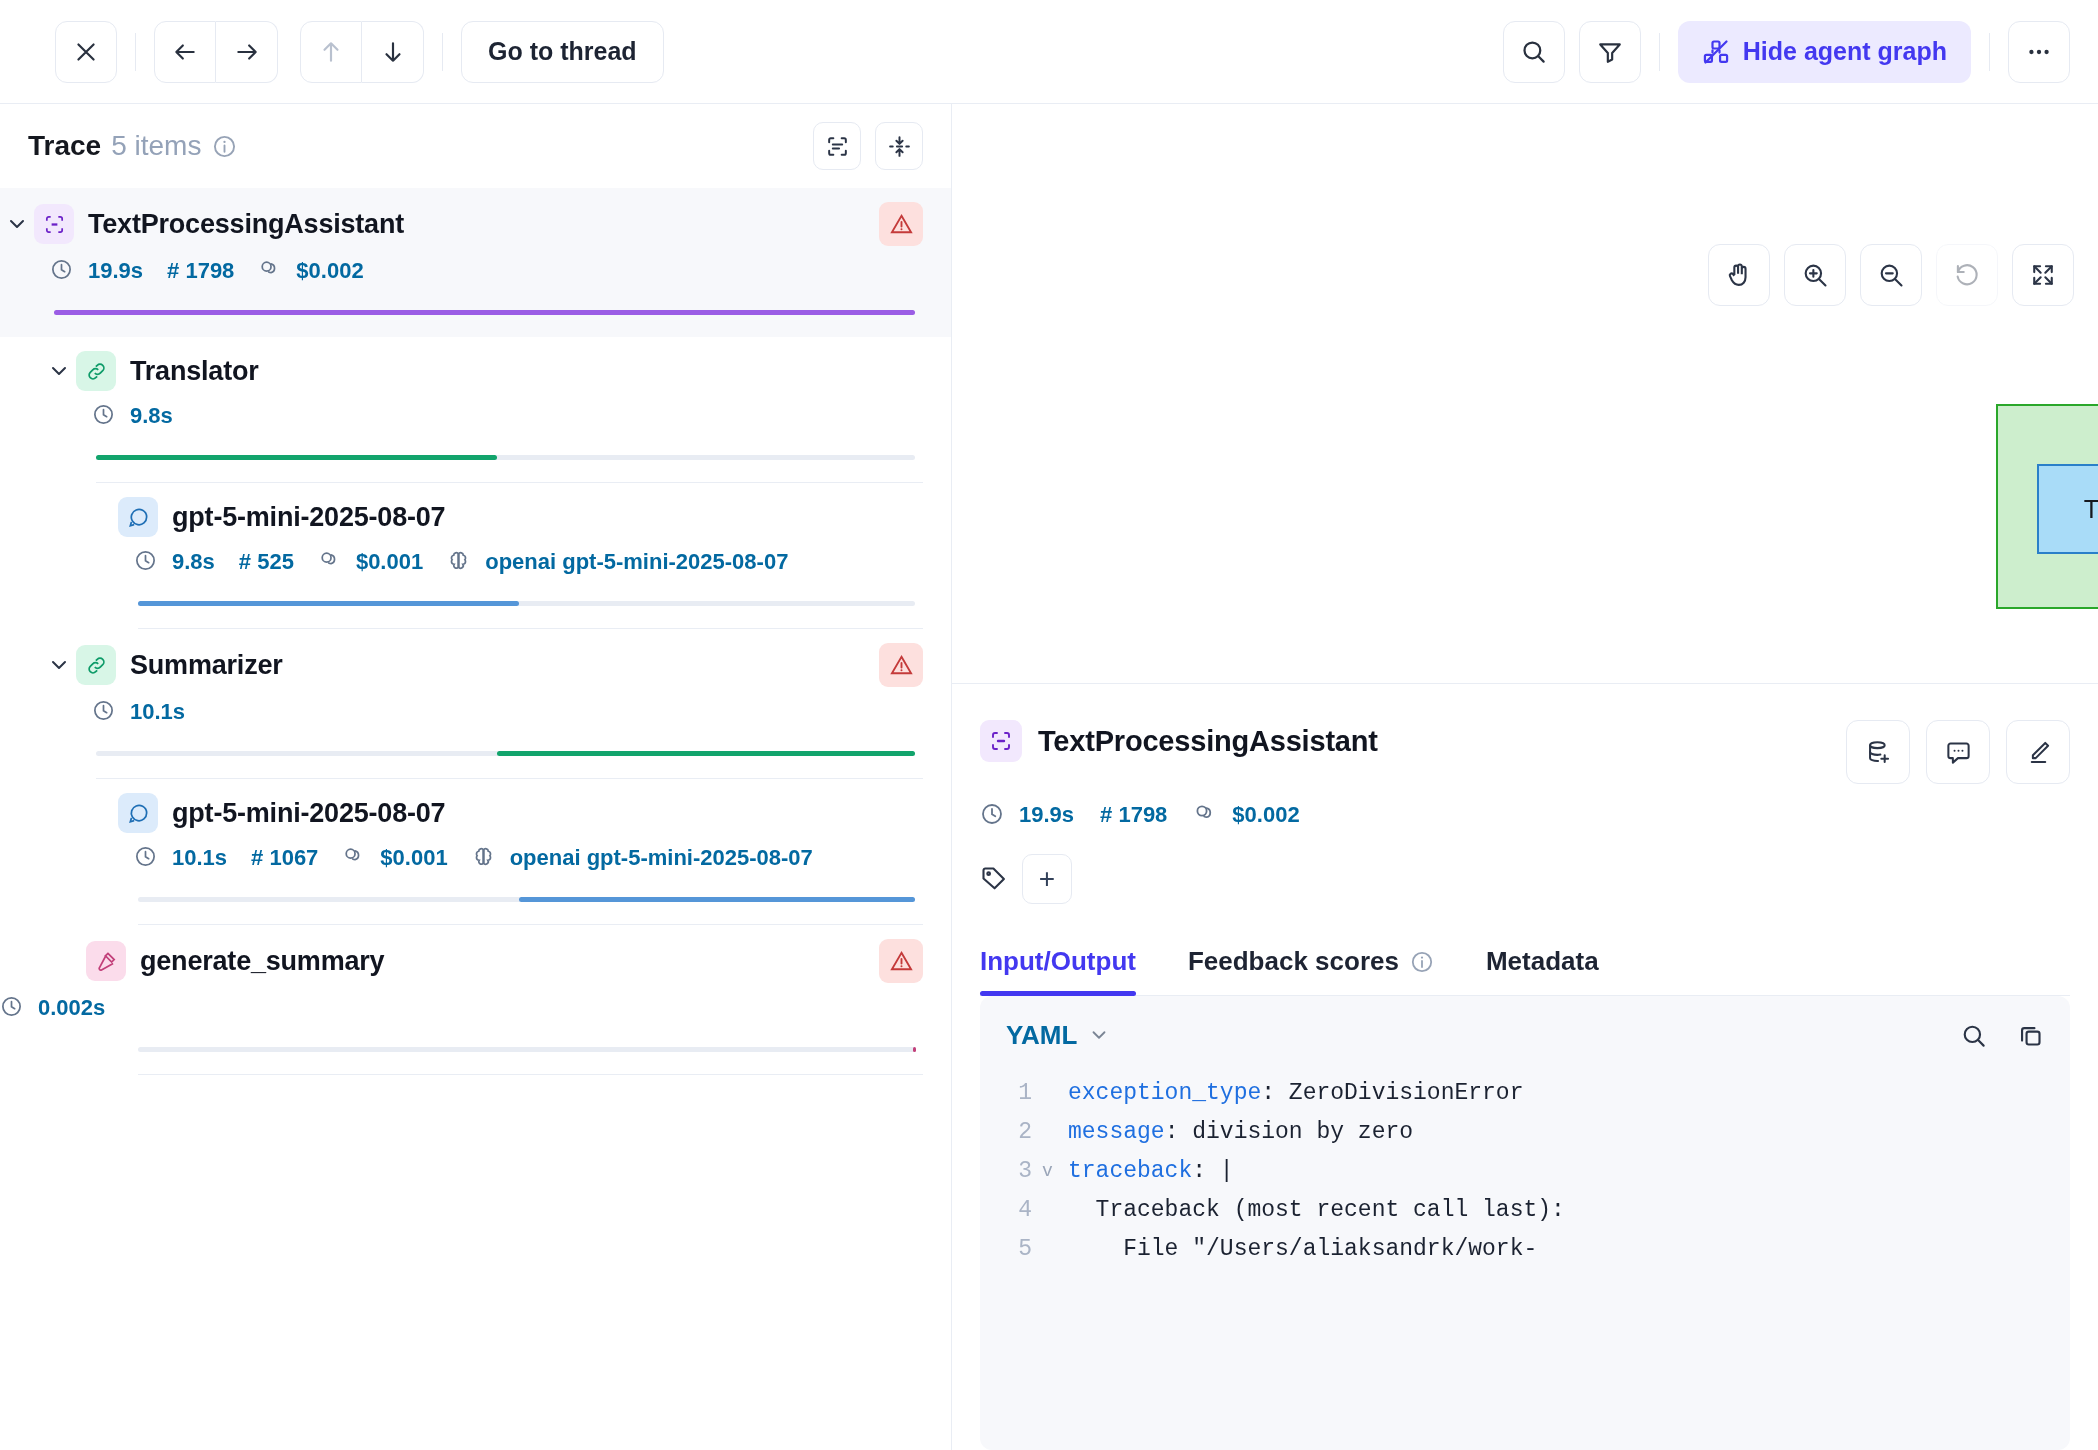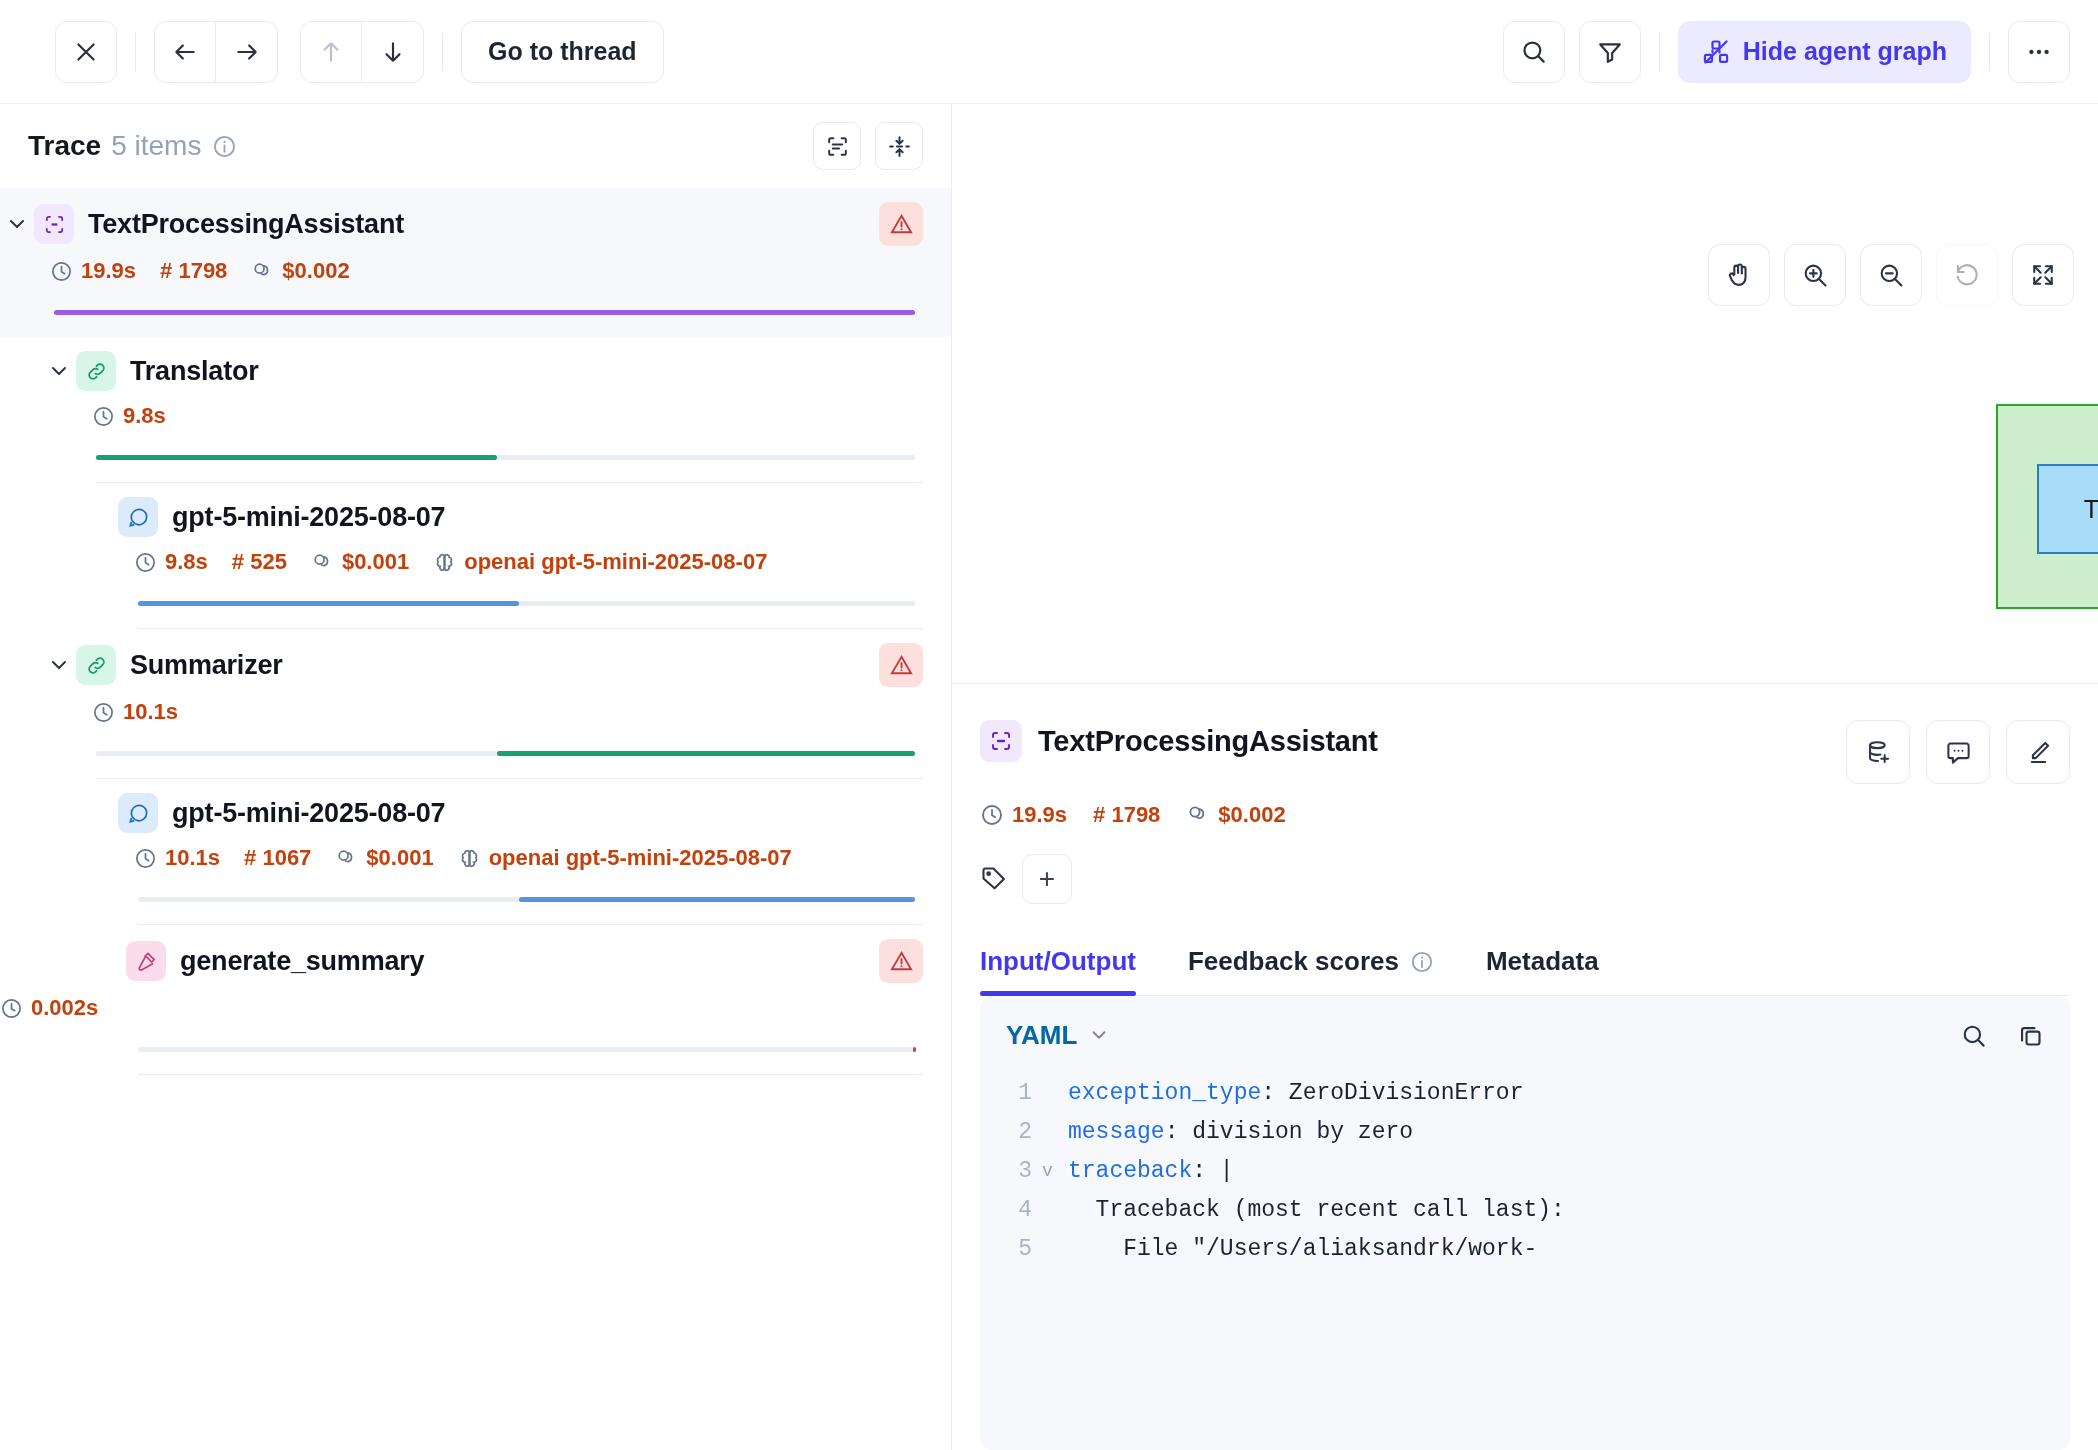--- a/index.html
+++ b/index.html
@@ -84,21 +84,21 @@
     width: 40px; height: 40px; border-radius: 9px;
     display: flex; align-items: center; justify-content: center; flex: none;
   }
   .bg-purple { background: #f2e8fd; }
   .span-name { font-size: 27px; font-weight: 600; color: #111520; margin-left: 14px; letter-spacing: -0.2px; }
   .warn-badge {
     margin-left: auto; width: 44px; height: 44px; border-radius: 9px; background: #fde0de;
     display: flex; align-items: center; justify-content: center; flex: none;
   }
   .meta-row { display: flex; align-items: center; gap: 24px; margin-top: 12px; }
-  .meta-item { display: flex; align-items: center; gap: 8px; font-size: 22px; color: #c2410c; font-weight: 600; }
+  .meta-item { display: flex; gap: 15px; font-size: 22px; color: #0369a1; font-weight: 600; }
   .track { height: 5px; background: #e8ecf3; border-radius: 3px; margin-top: 26px; margin-bottom: 0; position: relative; }
   .track .fill { position: absolute; top: 0; height: 5px; border-radius: 3px; }
   .rowline { height: 1px; background: #e9edf4; margin-top: 22px; }
 
   
   .graph-pane {
     height: 580px; min-height: 580px;
     border-bottom: 1px solid #e9edf4;
     position: relative; background: #fff; overflow: hidden;
   }
@@ -472,21 +472,21 @@
                 </svg>
                 <span>openai gpt-5-mini-2025-08-07</span>
               </span>
             </div>
             <div class="track" style="margin-left:138px;margin-right:8px">
               <div class="fill" style="left:49%;width:51%;background:#5596d8"></div>
             </div>
             <div class="rowline" style="margin-left:138px"></div>
           </div>
           <div class="trow">
-            <div class="trow-main" style="padding-left:92px">
+            <div class="trow-main" style="padding-left:52px">
               <span class="chev"></span>
               <span class="badge-ic" style="background:#fbdceb">
                 <svg width="23" height="23" viewBox="0 0 24 24" fill="none" stroke="#c2407a" stroke-width="1.8">
                   <path d="M13.5 3.5 20 10l-2.6 2.6-6.5-6.5z"></path>
                   <path d="M11 6.5 4.6 18.6a1.6 1.6 0 0 0 2.2 2.2L18.9 14"></path>
                 </svg>
               </span>
               <span class="span-name">generate_summary</span>
               <span class="warn-badge">
                 <svg width="25" height="25" viewBox="0 0 24 24" fill="none" stroke="#c43a3a" stroke-width="1.8">

